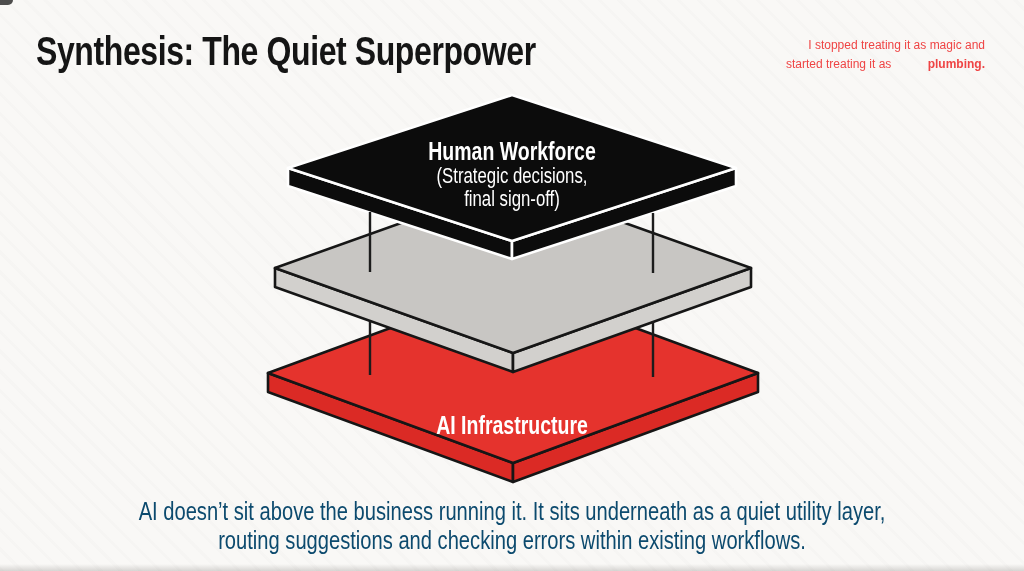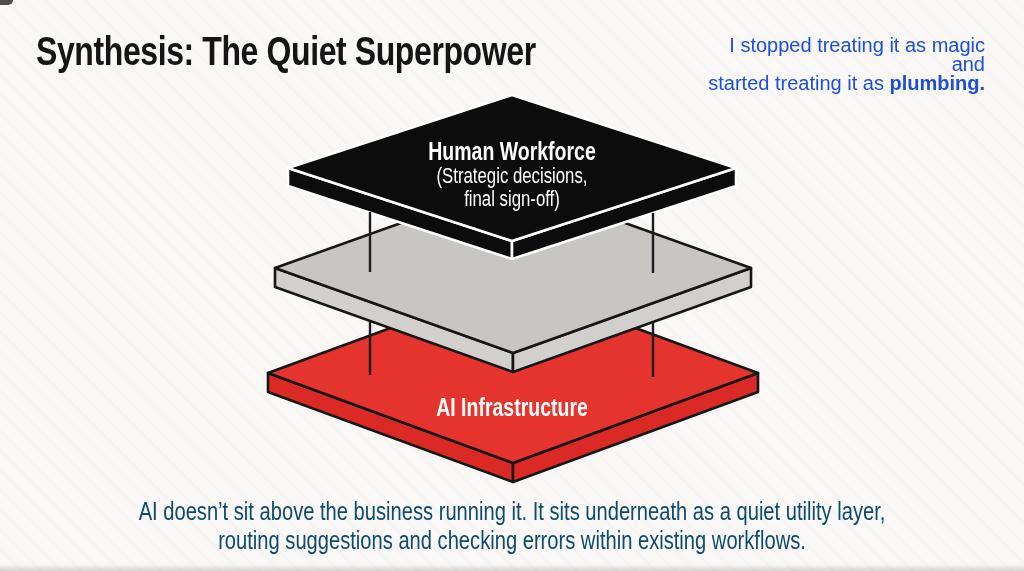--- a/index.html
+++ b/index.html
@@ -15,43 +15,43 @@
     pointer-events:none;
   }
   .title{
     position:absolute;left:36px;top:28px;margin:0;
     font-size:41px;line-height:46px;font-weight:700;color:#151515;
     white-space:nowrap;letter-spacing:-0.5px;
     transform:scaleX(0.78);transform-origin:left top;
   }
   .quote{
     position:absolute;right:39px;top:36px;width:280px;
-    text-align:right;color:#1d4ed8;font-size:20px;line-height:19px;
+    text-align:right;color:#ef4444;font-size:12px;line-height:19px;
   }
   .quote span{display:block;}
   .quote .q2{display:block;}
   .quote .q2 span{display:inline;margin-top:24px;}
-  .quote b{font-weight:700;}
+  .quote b{font-weight:700;margin-left:33px;}
   .stack{position:absolute;left:0;top:0;width:1024px;height:571px;}
   .stack polygon{stroke-width:2.6;stroke-linejoin:round;}
   .stack line{stroke-width:2.4;stroke-linecap:butt;}
   .label{
     position:absolute;left:0;right:0;text-align:center;pointer-events:none;
   }
   .label .ltitle{
     font-weight:700;font-size:26px;line-height:28px;
     transform:scaleX(0.75);transform-origin:center;
   }
   .label .lsub{
     font-size:21.5px;line-height:23px;
     transform:scaleX(0.78);transform-origin:center;
   }
   .label-hw{top:137px;color:#ffffff;}
   .label-es{top:261px;color:#141414;}
-  .label-ai{top:393px;color:#ffffff;}
+  .label-ai{top:411px;color:#ffffff;}
   .caption{
     position:absolute;left:0;right:0;top:497px;text-align:center;color:#0c4a6e;
   }
   .caption .cline{
     font-size:26.5px;line-height:29px;
     transform:scaleX(0.76);transform-origin:center;white-space:nowrap;
   }
   .bottom-shade{
     position:absolute;left:0;right:0;bottom:0;height:7px;
     background:linear-gradient(to bottom, rgba(0,0,0,0) 0%, rgba(60,55,50,0.18) 100%);

